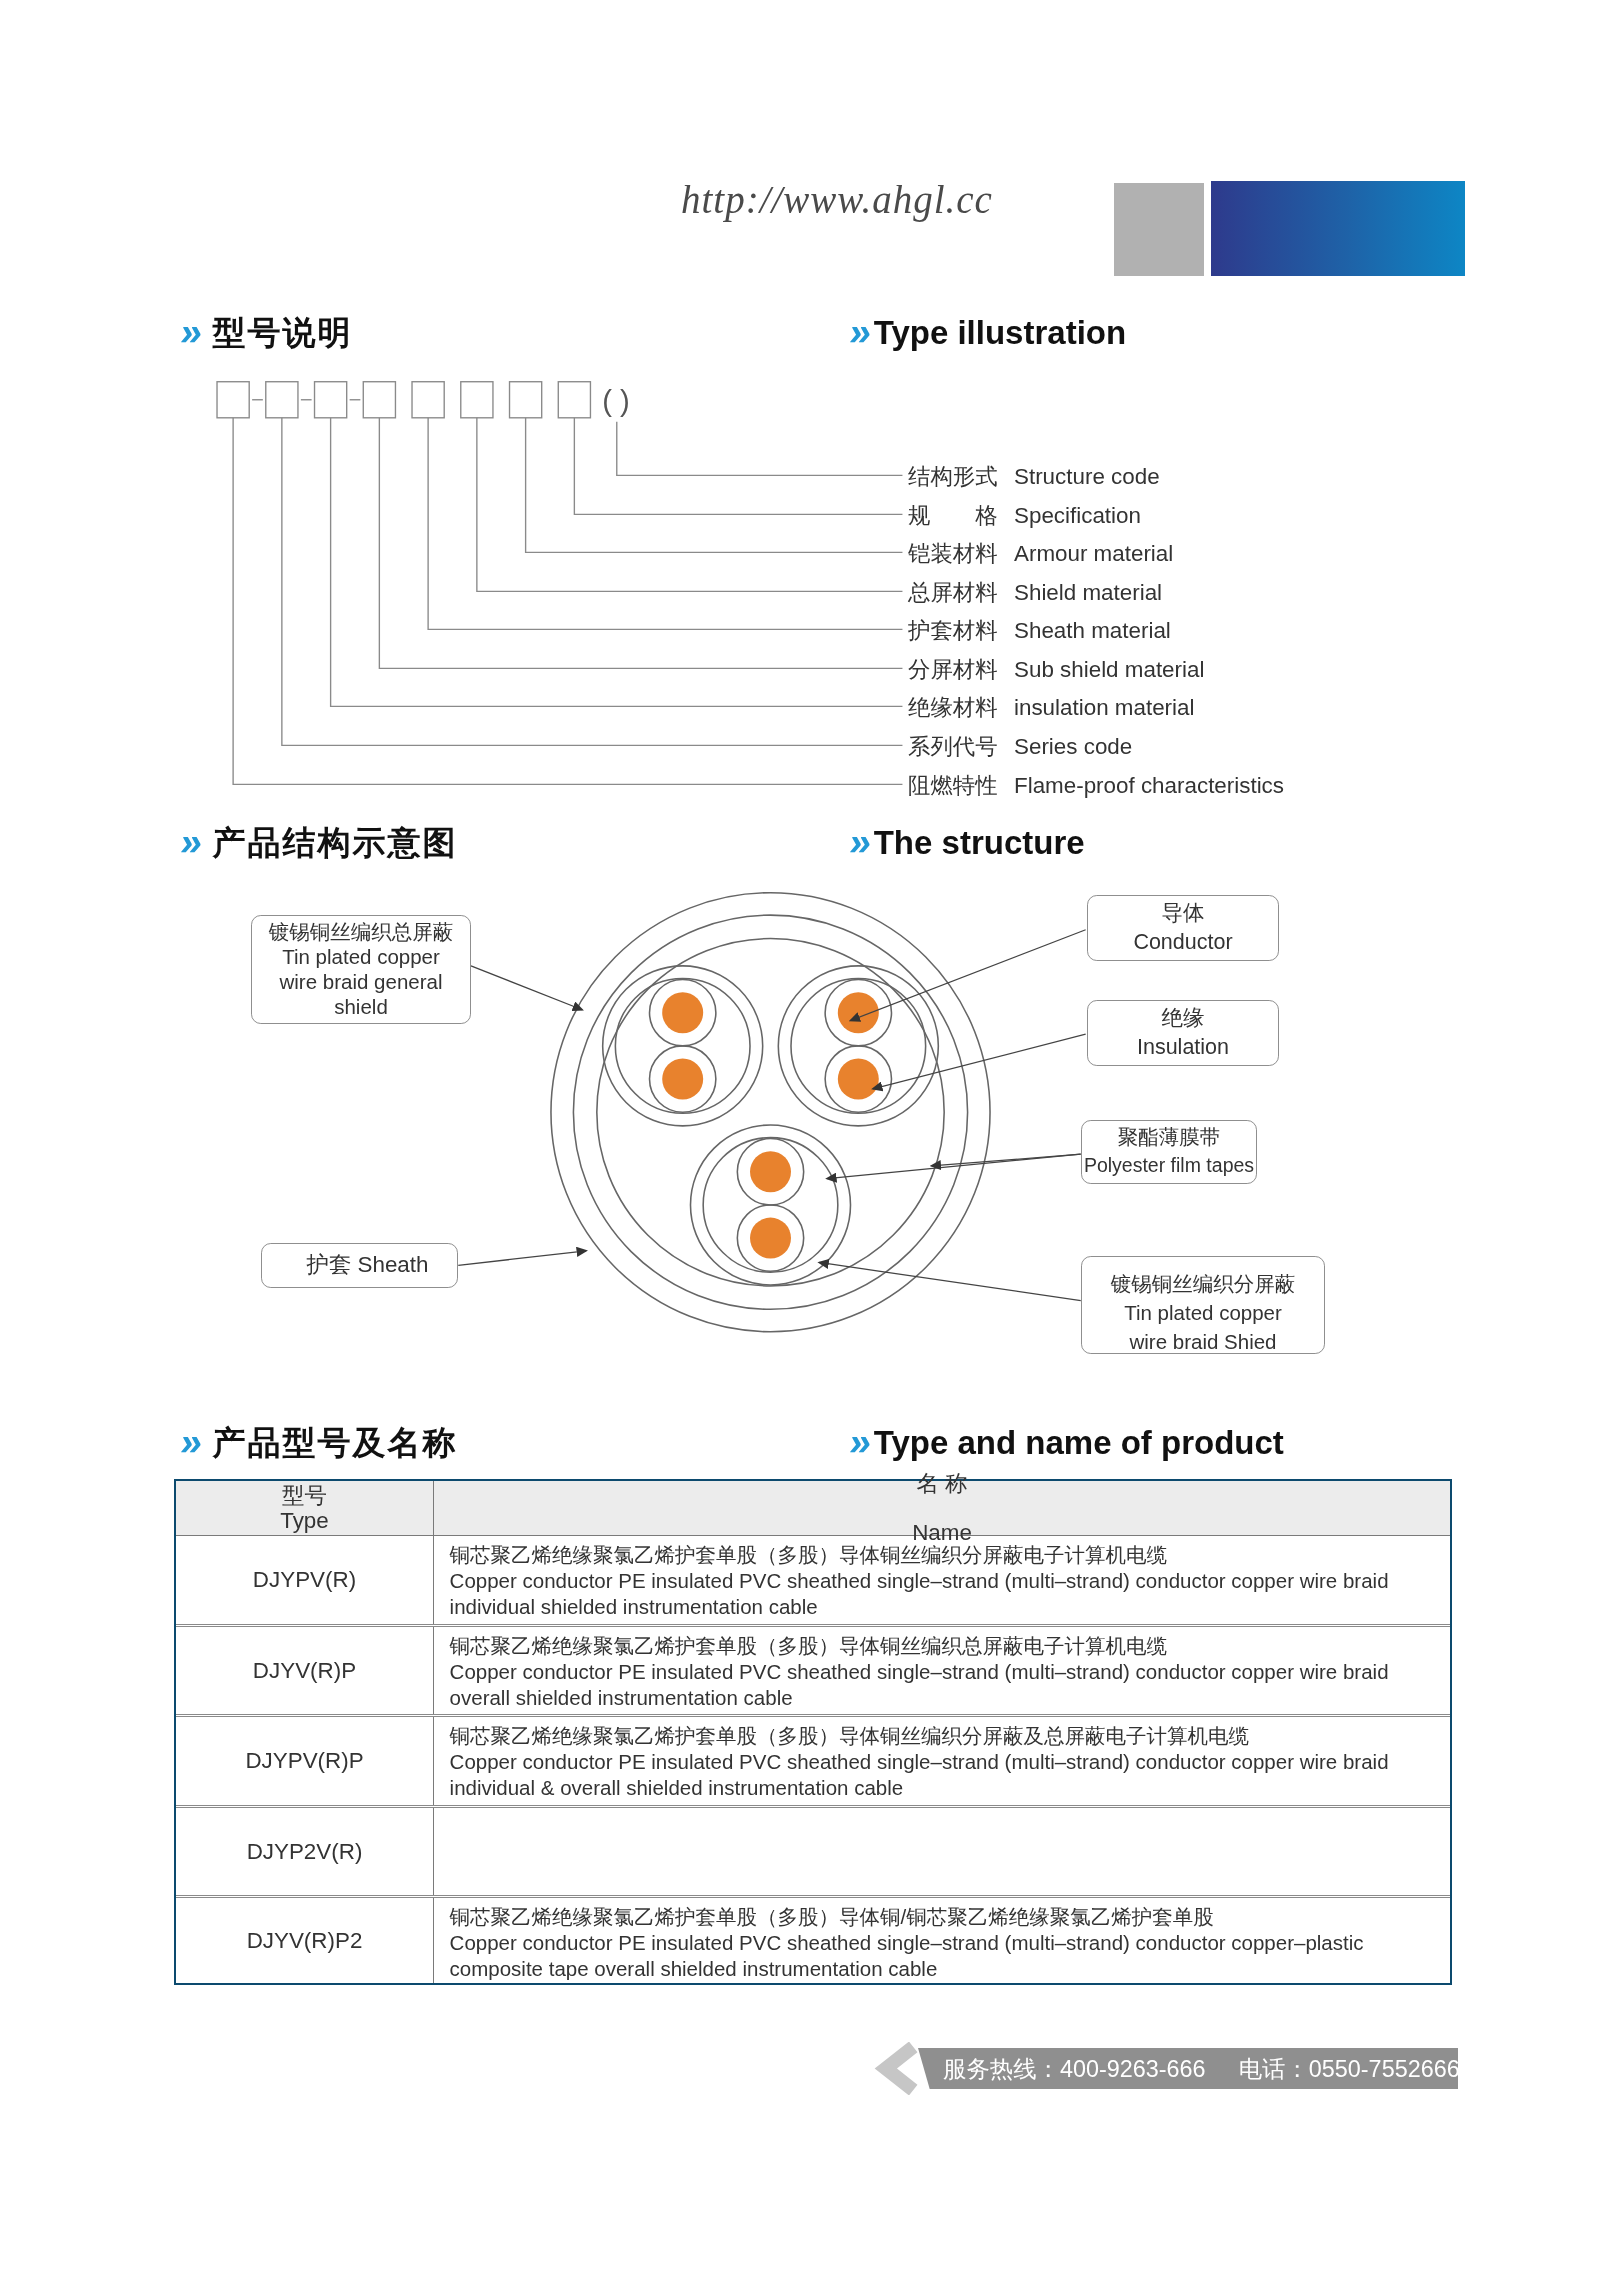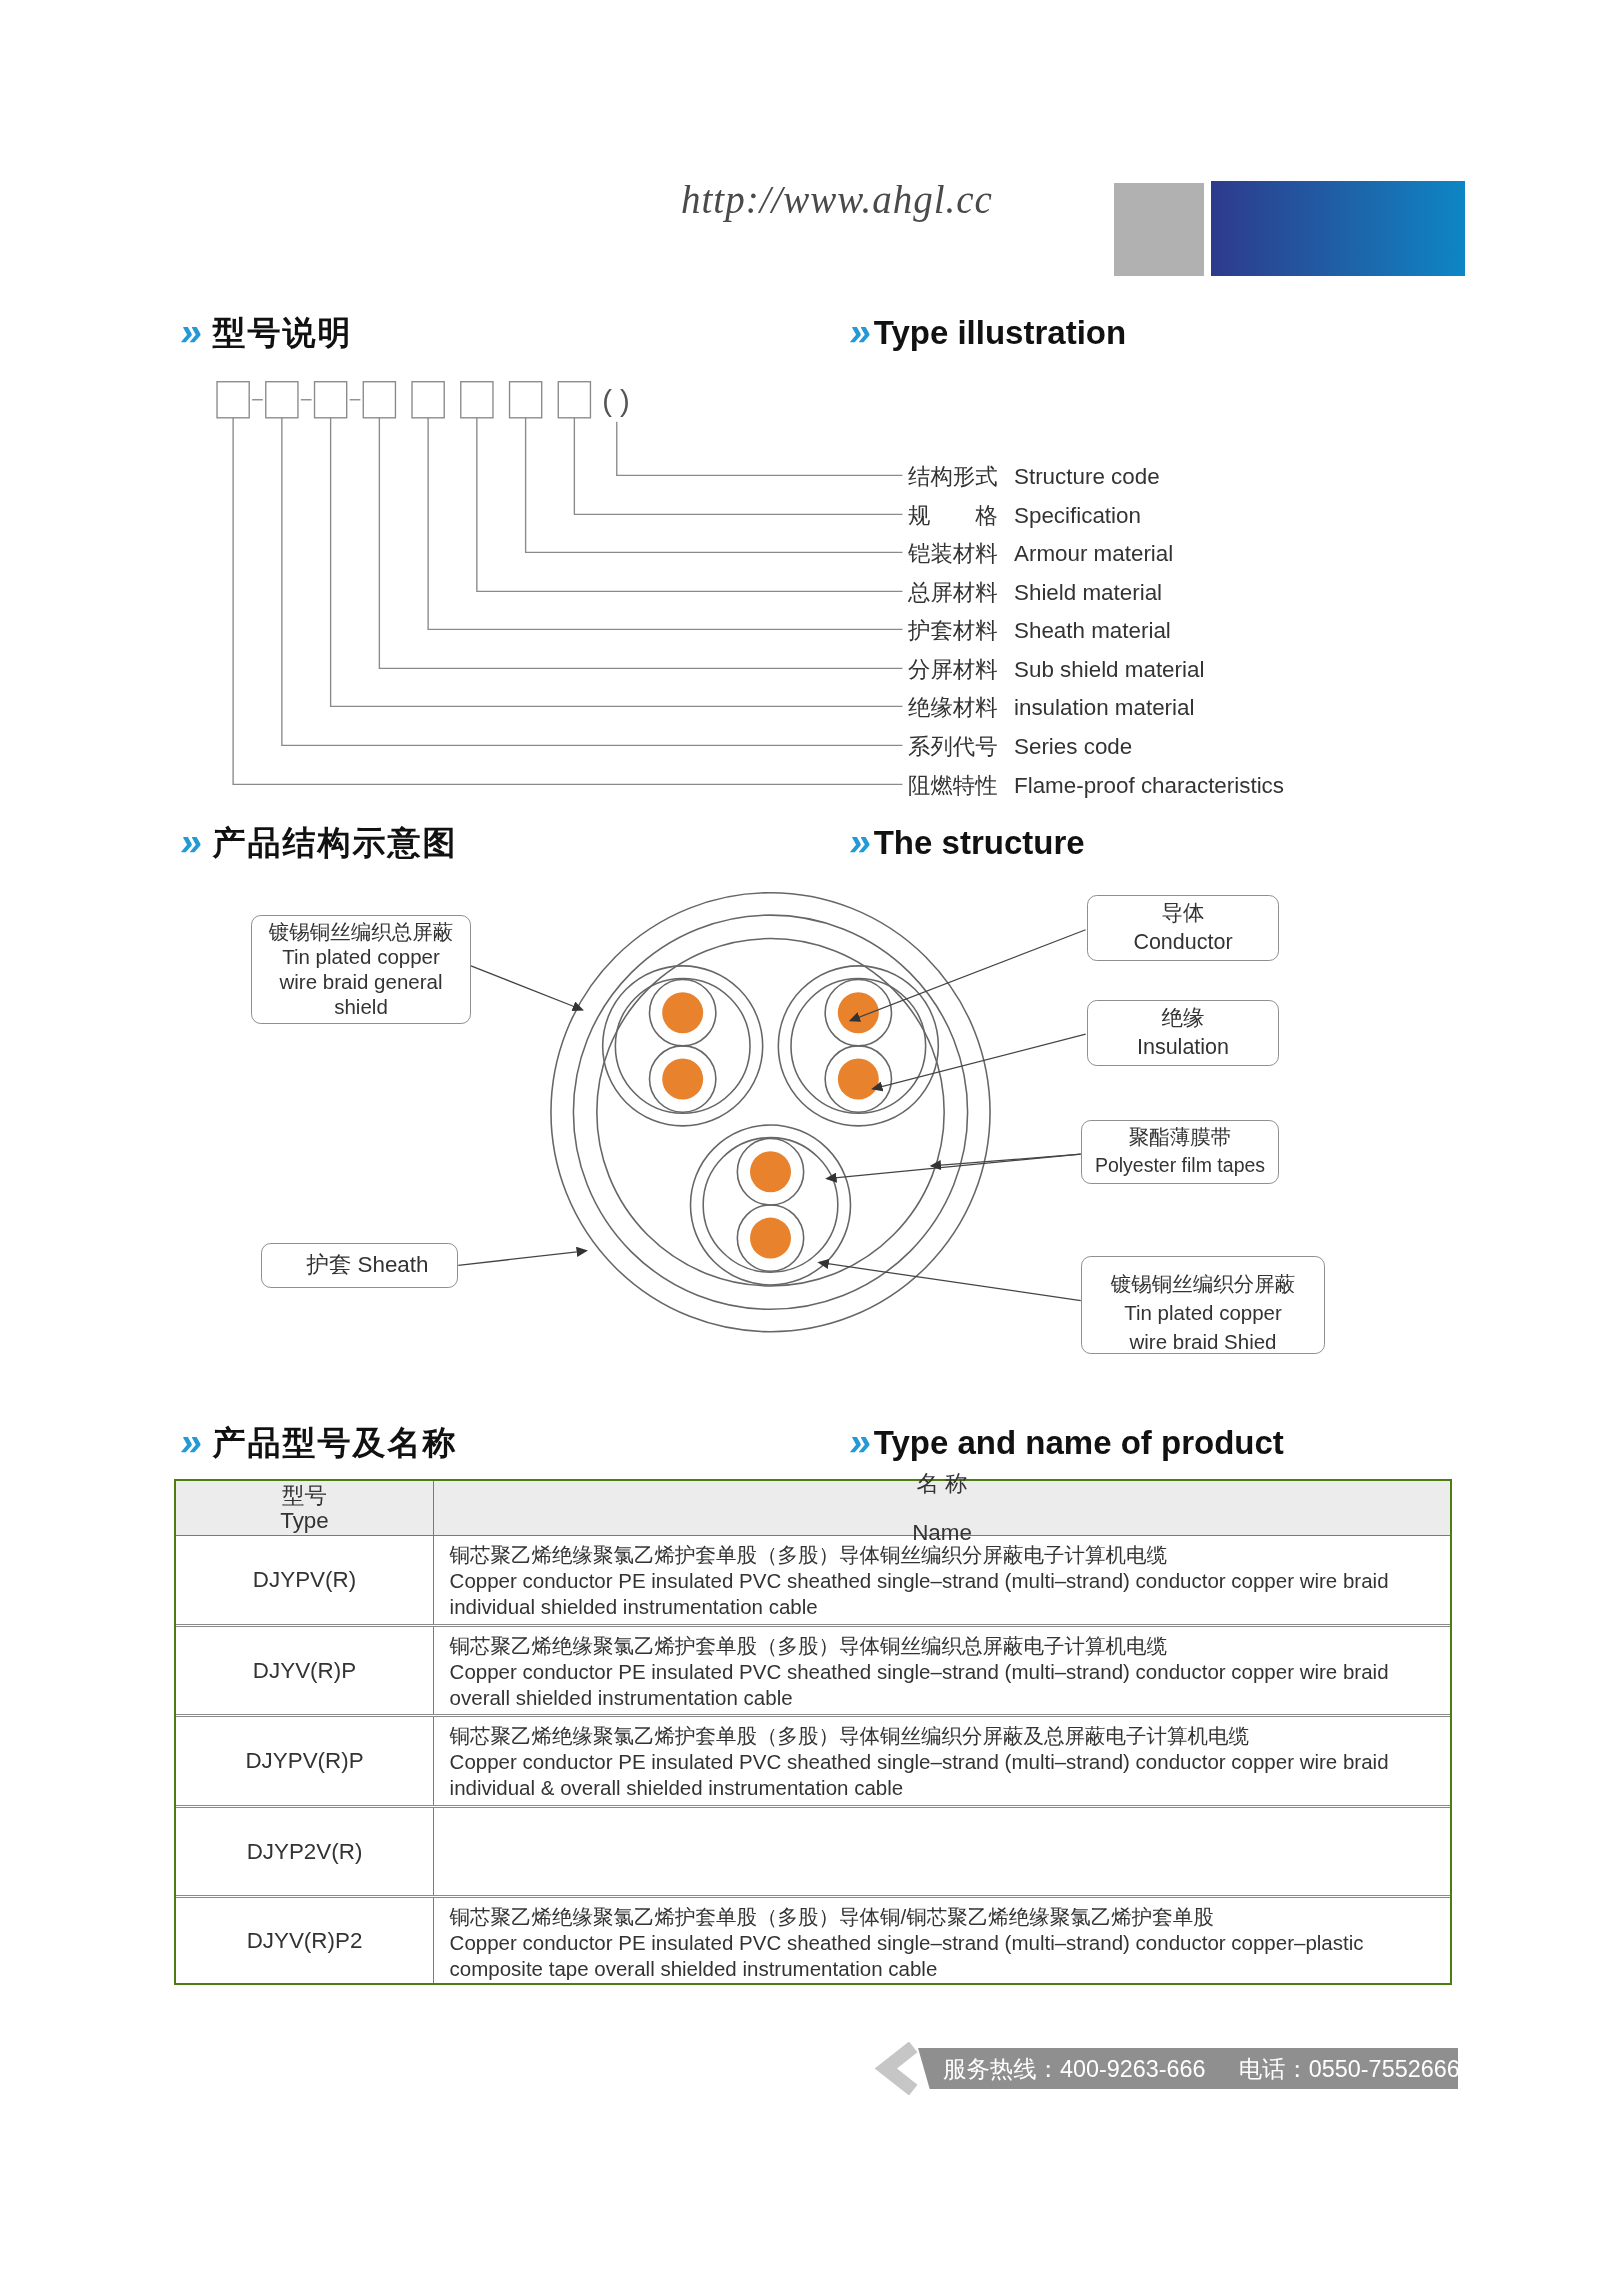--- a/index.html
+++ b/index.html
@@ -19,21 +19,21 @@
   .head-en{font-size:33px;font-weight:bold;color:#111;line-height:37px;}
   
   .tlabel{display:flex;align-items:baseline;font-size:22.4px;color:#333;}
   .tlabel .zh{display:inline-block;width:106px;white-space:pre;}
   .tlabel .en{display:inline-block;}
   
   .lbox{position:absolute;border:1.5px solid #8f8f8f;border-radius:9.8px;background:#fff;
         text-align:center;color:#333;box-sizing:border-box;}
   .lbox .l{display:block;}
   
-  .ptable{left:174px;top:1479px;width:1278px;box-sizing:border-box;border:2px solid #4d7c0f;}
+  .ptable{left:174px;top:1479px;width:1278px;box-sizing:border-box;border:2px solid #0c4a6e;}
   .trow{display:flex;box-sizing:border-box;}
   .trow .c1{flex:0 0 258px;border-right:1.5px solid #7a7a7a;display:flex;align-items:center;
             justify-content:center;box-sizing:border-box;text-align:center;}
   .trow .c2{flex:1;box-sizing:border-box;padding:5.9px 19.5px 0 15.6px;gap:24px;}
   .thead{height:55px;background:#ececec;font-size:22.4px;color:#333;border-bottom:1.5px solid #7a7a7a;}
   .thead .c1,.thead .c2{flex-direction:column;justify-content:center;display:flex;align-items:center;
             line-height:25px;padding:0;}
   .tbody-row{font-size:20.5px;line-height:26px;color:#333;}
   .tbody-row + .tbody-row{border-top:3.9px double #8a8a8a;}
   .tbody-row .c1{font-size:22.4px;}
@@ -200,21 +200,21 @@
     <span class="l">护套 Sheath</span>
   </div>
   <div class="lbox" style="left:1087px;top:895px;width:192px;height:66px;font-size:21.5px;line-height:29px;padding-top:2.9px;">
     <span class="l">导体</span>
     <span class="l">Conductor</span>
   </div>
   <div class="lbox" style="left:1087px;top:1000px;width:192px;height:66px;font-size:21.5px;line-height:29px;padding-top:2.9px;">
     <span class="l">绝缘</span>
     <span class="l">Insulation</span>
   </div>
-  <div class="lbox" style="left:1081px;top:1120px;width:198px;height:64px;font-size:20.5px;line-height:28px;padding-top:2px;">
+  <div class="lbox" style="left:1081px;top:1120px;width:176px;height:64px;font-size:20.5px;line-height:28px;padding-top:2px;">
     <span class="l">聚酯薄膜带</span>
     <span class="l" style="font-size:19.5px;">Polyester film tapes</span>
   </div>
   <div class="lbox" style="left:1081px;top:1256px;width:244px;height:98px;font-size:20.5px;line-height:29px;padding-top:12px;">
     <span class="l">镀锡铜丝编织分屏蔽</span>
     <span class="l">Tin plated copper</span>
     <span class="l">wire braid Shied</span>
   </div>
 
   <div class="abs sec-head" style="left:181px;top:1424px;">

